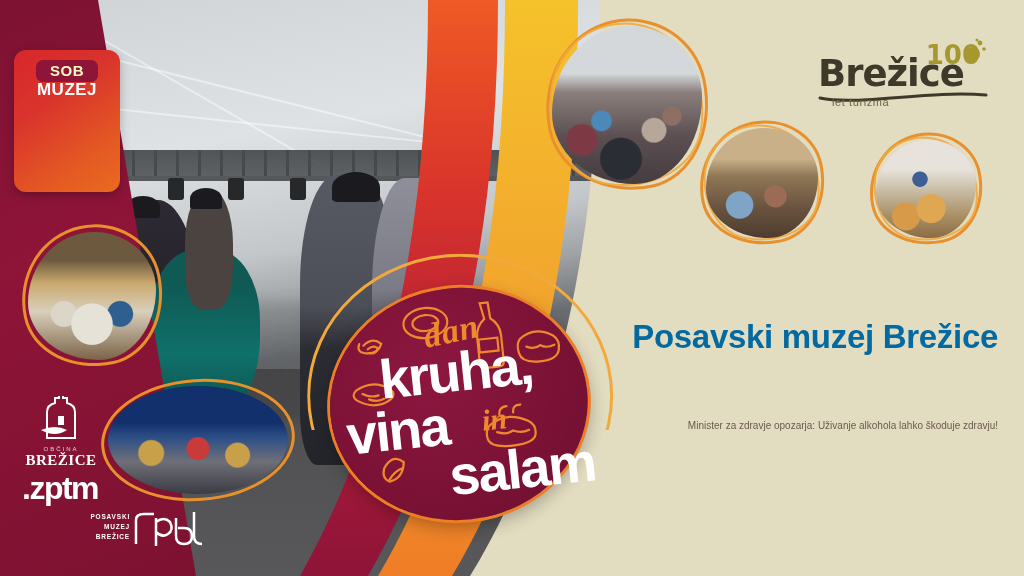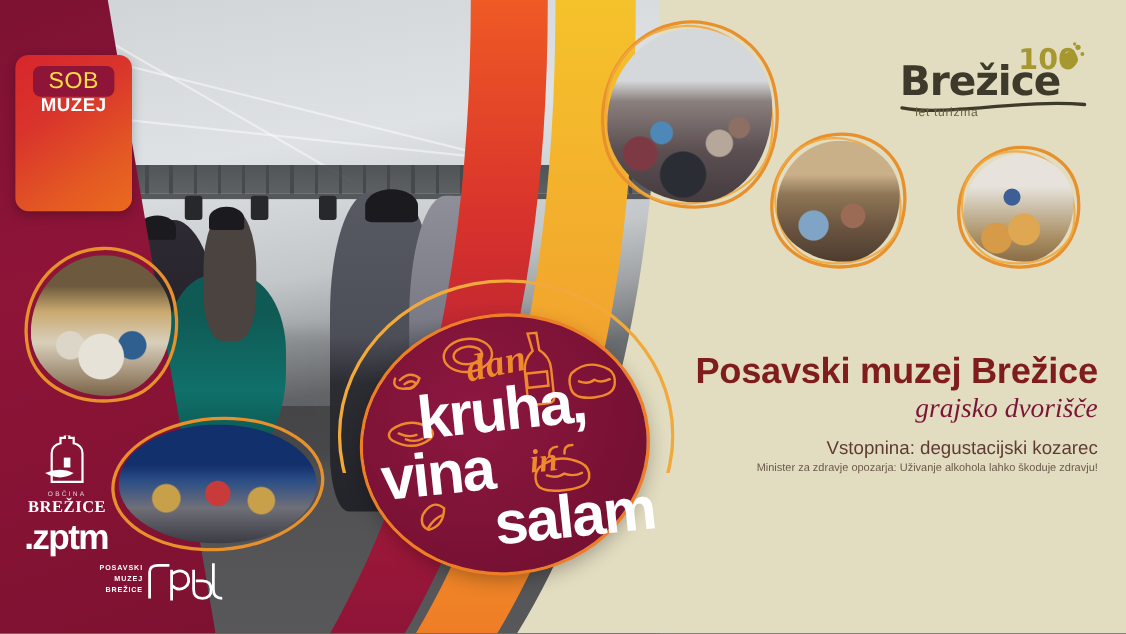--- a/index.html
+++ b/index.html
@@ -48,22 +48,22 @@
 
   
   .date-badge{
     position:absolute;left:14px;top:50px;width:106px;height:142px;border-radius:12px;
     background:linear-gradient(145deg,#d8262b 0%,#d9342c 35%,#e45a23 75%,#ea6a1f 100%);
     box-shadow:0 3px 10px rgba(0,0,0,.25);
     display:flex;flex-direction:column;align-items:center;justify-content:flex-start;
     padding-top:10px;box-sizing:border-box;
   }
   .dow-pill{
-    background:#8e1438;color:#fde047;border-radius:7px;
-    font-weight:normal;font-size:21px;letter-spacing:.5px;
+    background:#8e1438;color:#fef9c3;border-radius:7px;
+    font-weight:bold;font-size:15px;letter-spacing:.5px;
     padding:3px 14px 4px;line-height:1;
   }
   .day-num{color:#fff;font-weight:bold;font-size:66px;line-height:.96;margin-top:2px;letter-spacing:-2px;}
   .month{color:#fff;font-weight:bold;font-size:17px;letter-spacing:.5px;margin-top:-2px;}
 
   
   .bands{position:absolute;left:0;top:0;width:1024px;height:576px;pointer-events:none;}
 
   
   .blob{position:absolute;}
@@ -120,21 +120,21 @@
   .kt{position:absolute;left:0;width:100%;text-align:center;color:#fff;font-weight:bold;}
   .kt-dan{top:24px;color:#ee8a2c;font-style:italic;font-size:34px;font-family:"Liberation Serif",serif;
     transform:rotate(-6deg);letter-spacing:1px;}
   .kt-kruha{top:52px;font-size:55px;letter-spacing:-2px;}
   .kt-vina{top:104px;font-size:55px;letter-spacing:-2px;text-align:left;padding-left:14px;width:auto;}
   .kt-in{position:absolute;left:150px;top:118px;color:#ee8a2c;font-style:italic;font-size:30px;
     font-family:"Liberation Serif",serif;font-weight:bold;}
   .kt-salam{top:155px;font-size:55px;letter-spacing:-2px;text-align:right;padding-right:12px;}
   .food-ico{position:absolute;stroke:#ef8a2b;fill:none;stroke-width:2.2;}
   .ev-date{position:absolute;right:26px;top:280px;font-size:25px;color:#7a1536;letter-spacing:.3px;}
-  .ev-title{position:absolute;right:26px;top:318px;font-size:33px;font-weight:bold;color:#7f1d1d;letter-spacing:-.3px;}
+  .ev-title{position:absolute;right:26px;top:318px;font-size:33px;font-weight:bold;color:#0369a1;letter-spacing:-.3px;}
   .ev-sub{position:absolute;right:26px;top:358px;font-size:25px;font-style:italic;color:#7a1536;
     font-family:"Liberation Serif",serif;}
   .ev-price{position:absolute;right:26px;top:398px;font-size:17px;color:#5e3b35;}
   .ev-warn{position:absolute;right:26px;top:420px;font-size:10px;color:#6b5a4d;}
 
   
   .brez-logo{position:absolute;right:36px;top:38px;width:170px;height:74px;}
   .brez-word{position:absolute;left:0;top:14px;font-size:37px;font-weight:bold;color:#3d3a2c;
     letter-spacing:-1px;font-family:"DejaVu Sans",sans-serif;}
   .brez-100{position:absolute;right:8px;top:2px;font-size:26px;font-weight:bold;color:#a6982f;
@@ -283,22 +283,20 @@
     <svg style="position:absolute;right:2px;top:0;width:34px;height:26px;" viewBox="0 0 34 26">
       <circle cx="21" cy="16" r="7" fill="#a6982f"></circle>
       <circle cx="28" cy="5" r="2.4" fill="#a6982f"></circle>
       <circle cx="32" cy="11" r="1.8" fill="#a6982f"></circle>
       <circle cx="25" cy="2" r="1.5" fill="#a6982f"></circle>
     </svg>
     <div class="brez-sub">let turizma</div>
   </div>
 
   <div class="ev-title">Posavski muzej Brežice</div>
-  <div class="ev-sub">grajsko dvorišče</div>
-  <div class="ev-price">Vstopnina: degustacijski kozarec</div>
   <div class="ev-warn">Minister za zdravje opozarja: Uživanje alkohola lahko škoduje zdravju!</div>
 
   <div class="logo-obcina">
     <svg style="width:52px;height:44px;" viewBox="0 0 52 44">
       <path d="M12,42 L12,16 q0,-7 8,-9 l0,-5 l4,0 l0,-3 l4,0 l0,3 l4,0 l0,5 q8,2 8,9 l0,26 Z" fill="none" stroke="#fff" stroke-width="2"></path>
       <rect x="23" y="20" width="6" height="9" fill="#fff"></rect>
       <path d="M6,34 q14,-6 26,0 q-12,8 -26,0 Z" fill="#fff"></path>
     </svg>
     <div class="obcina-txt1">OBČINA</div>
     <div class="obcina-txt2">BREŽICE</div>

